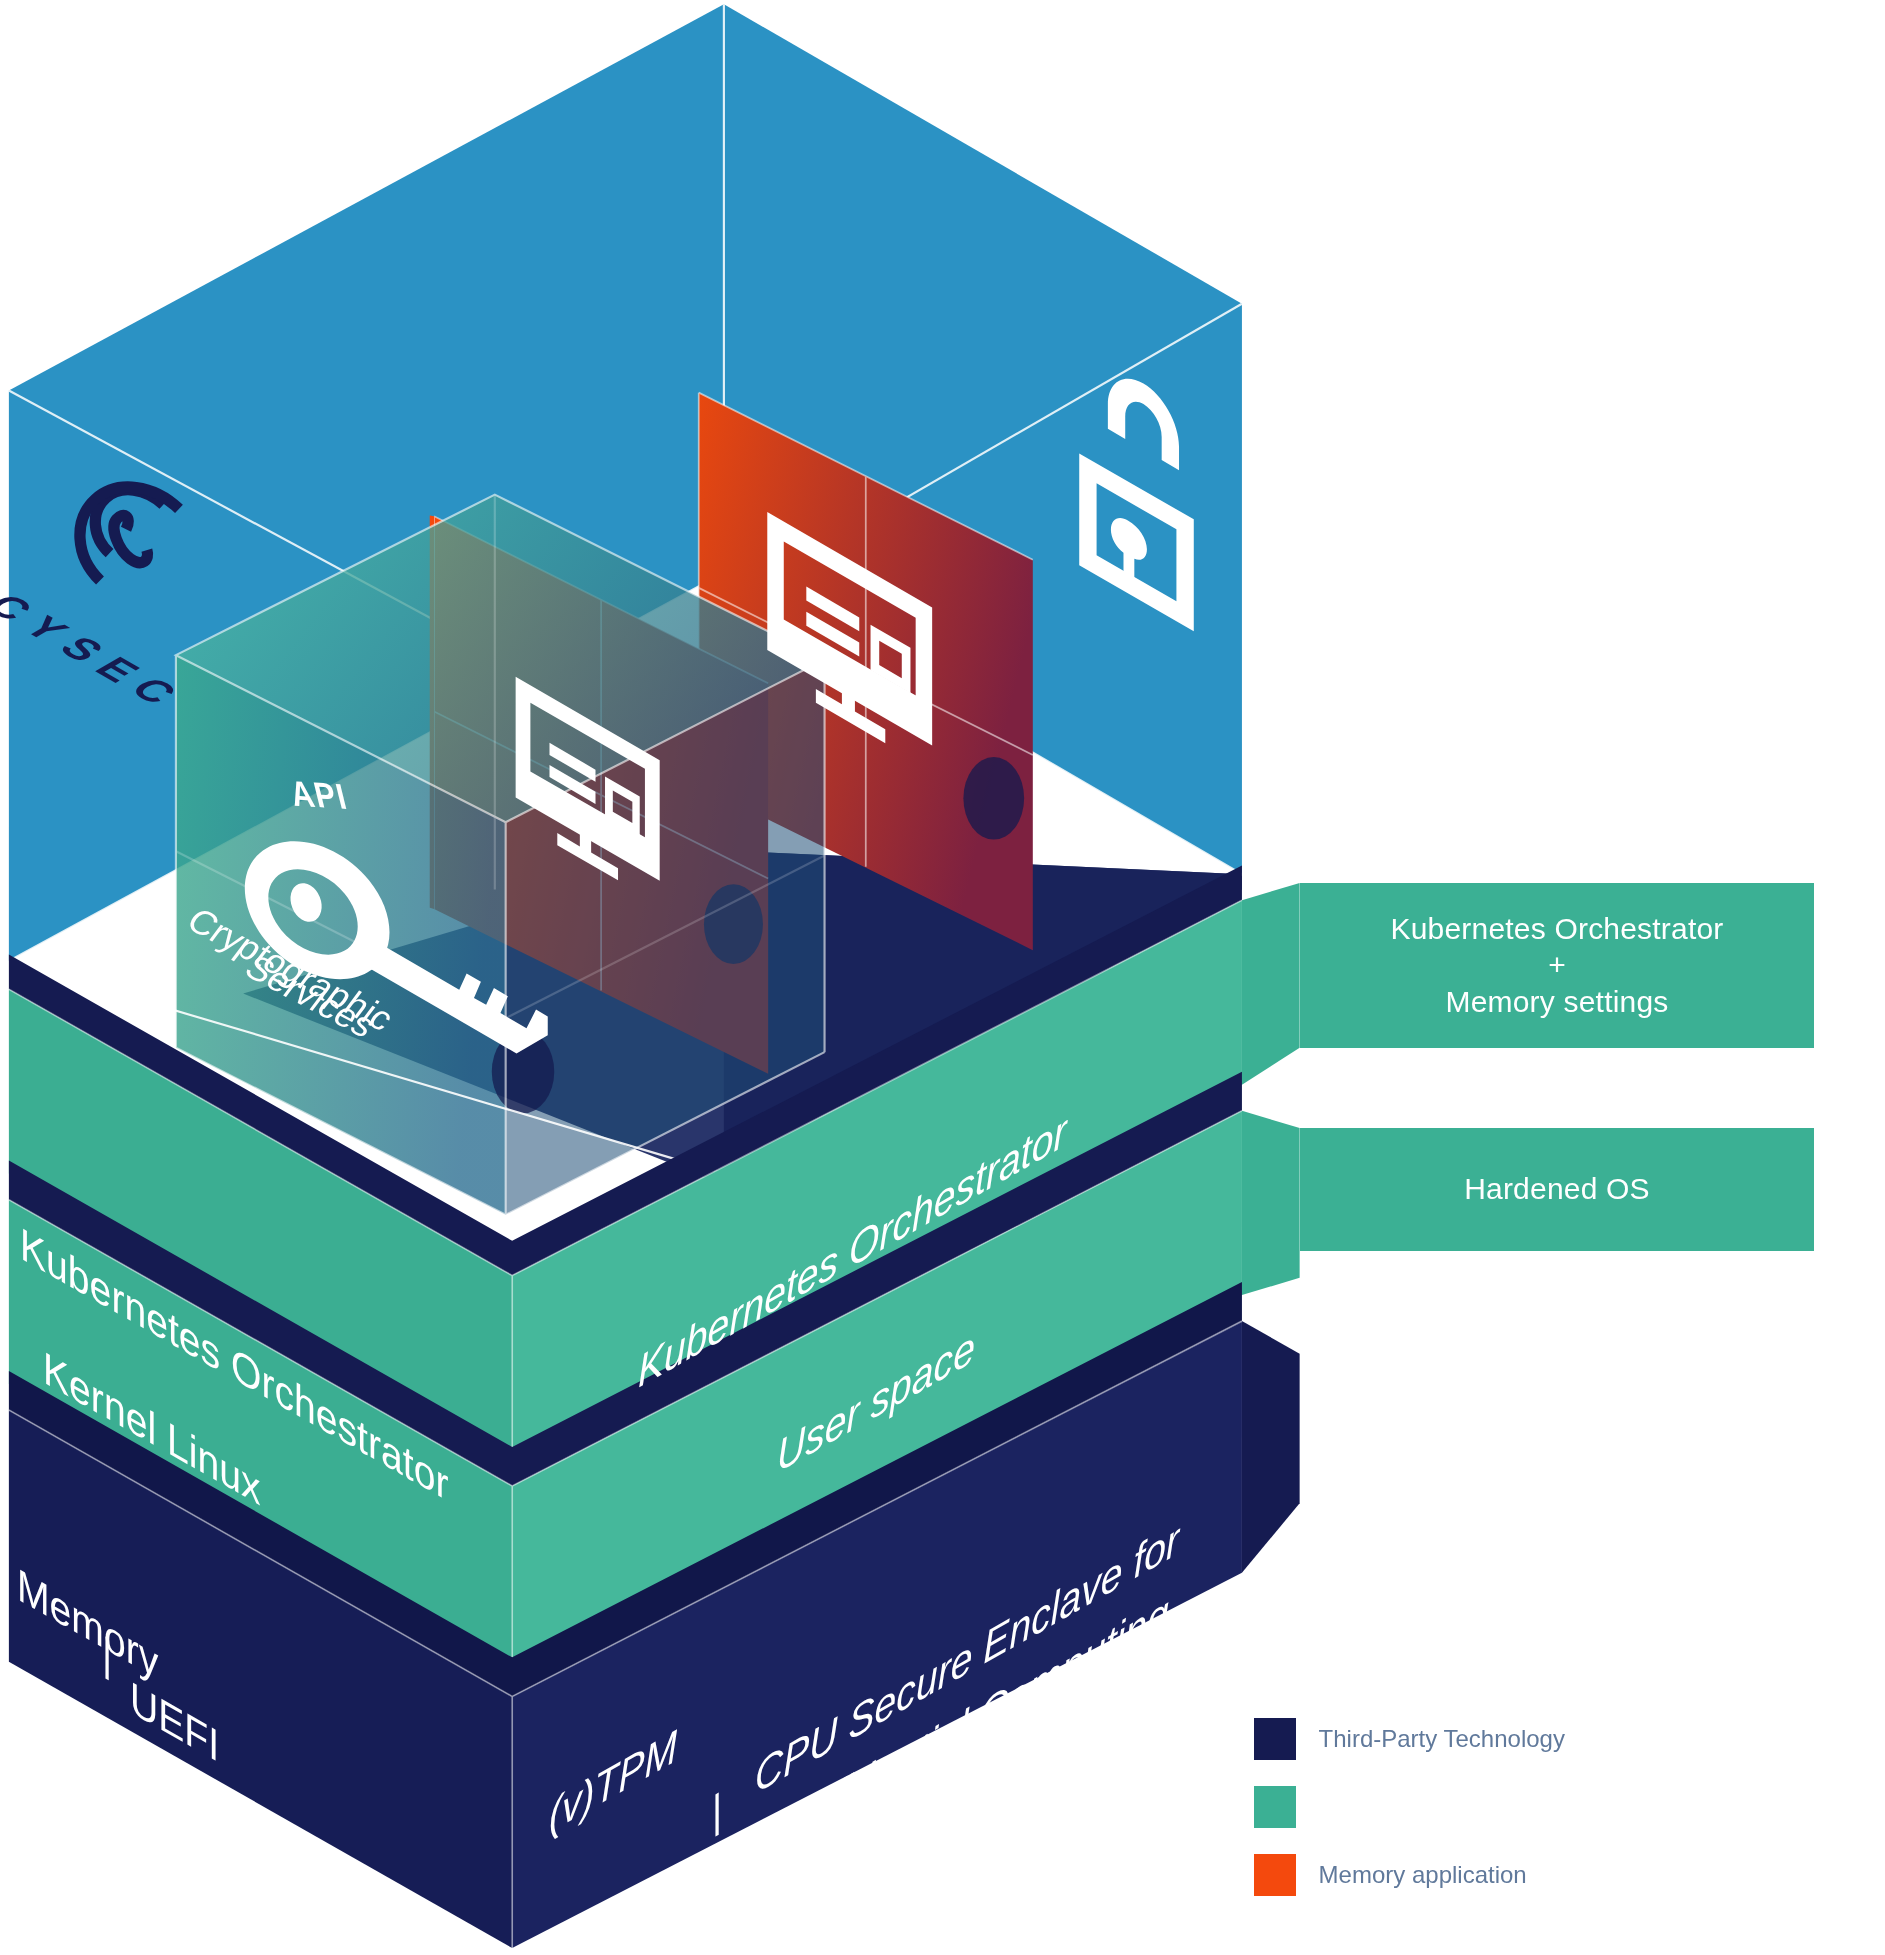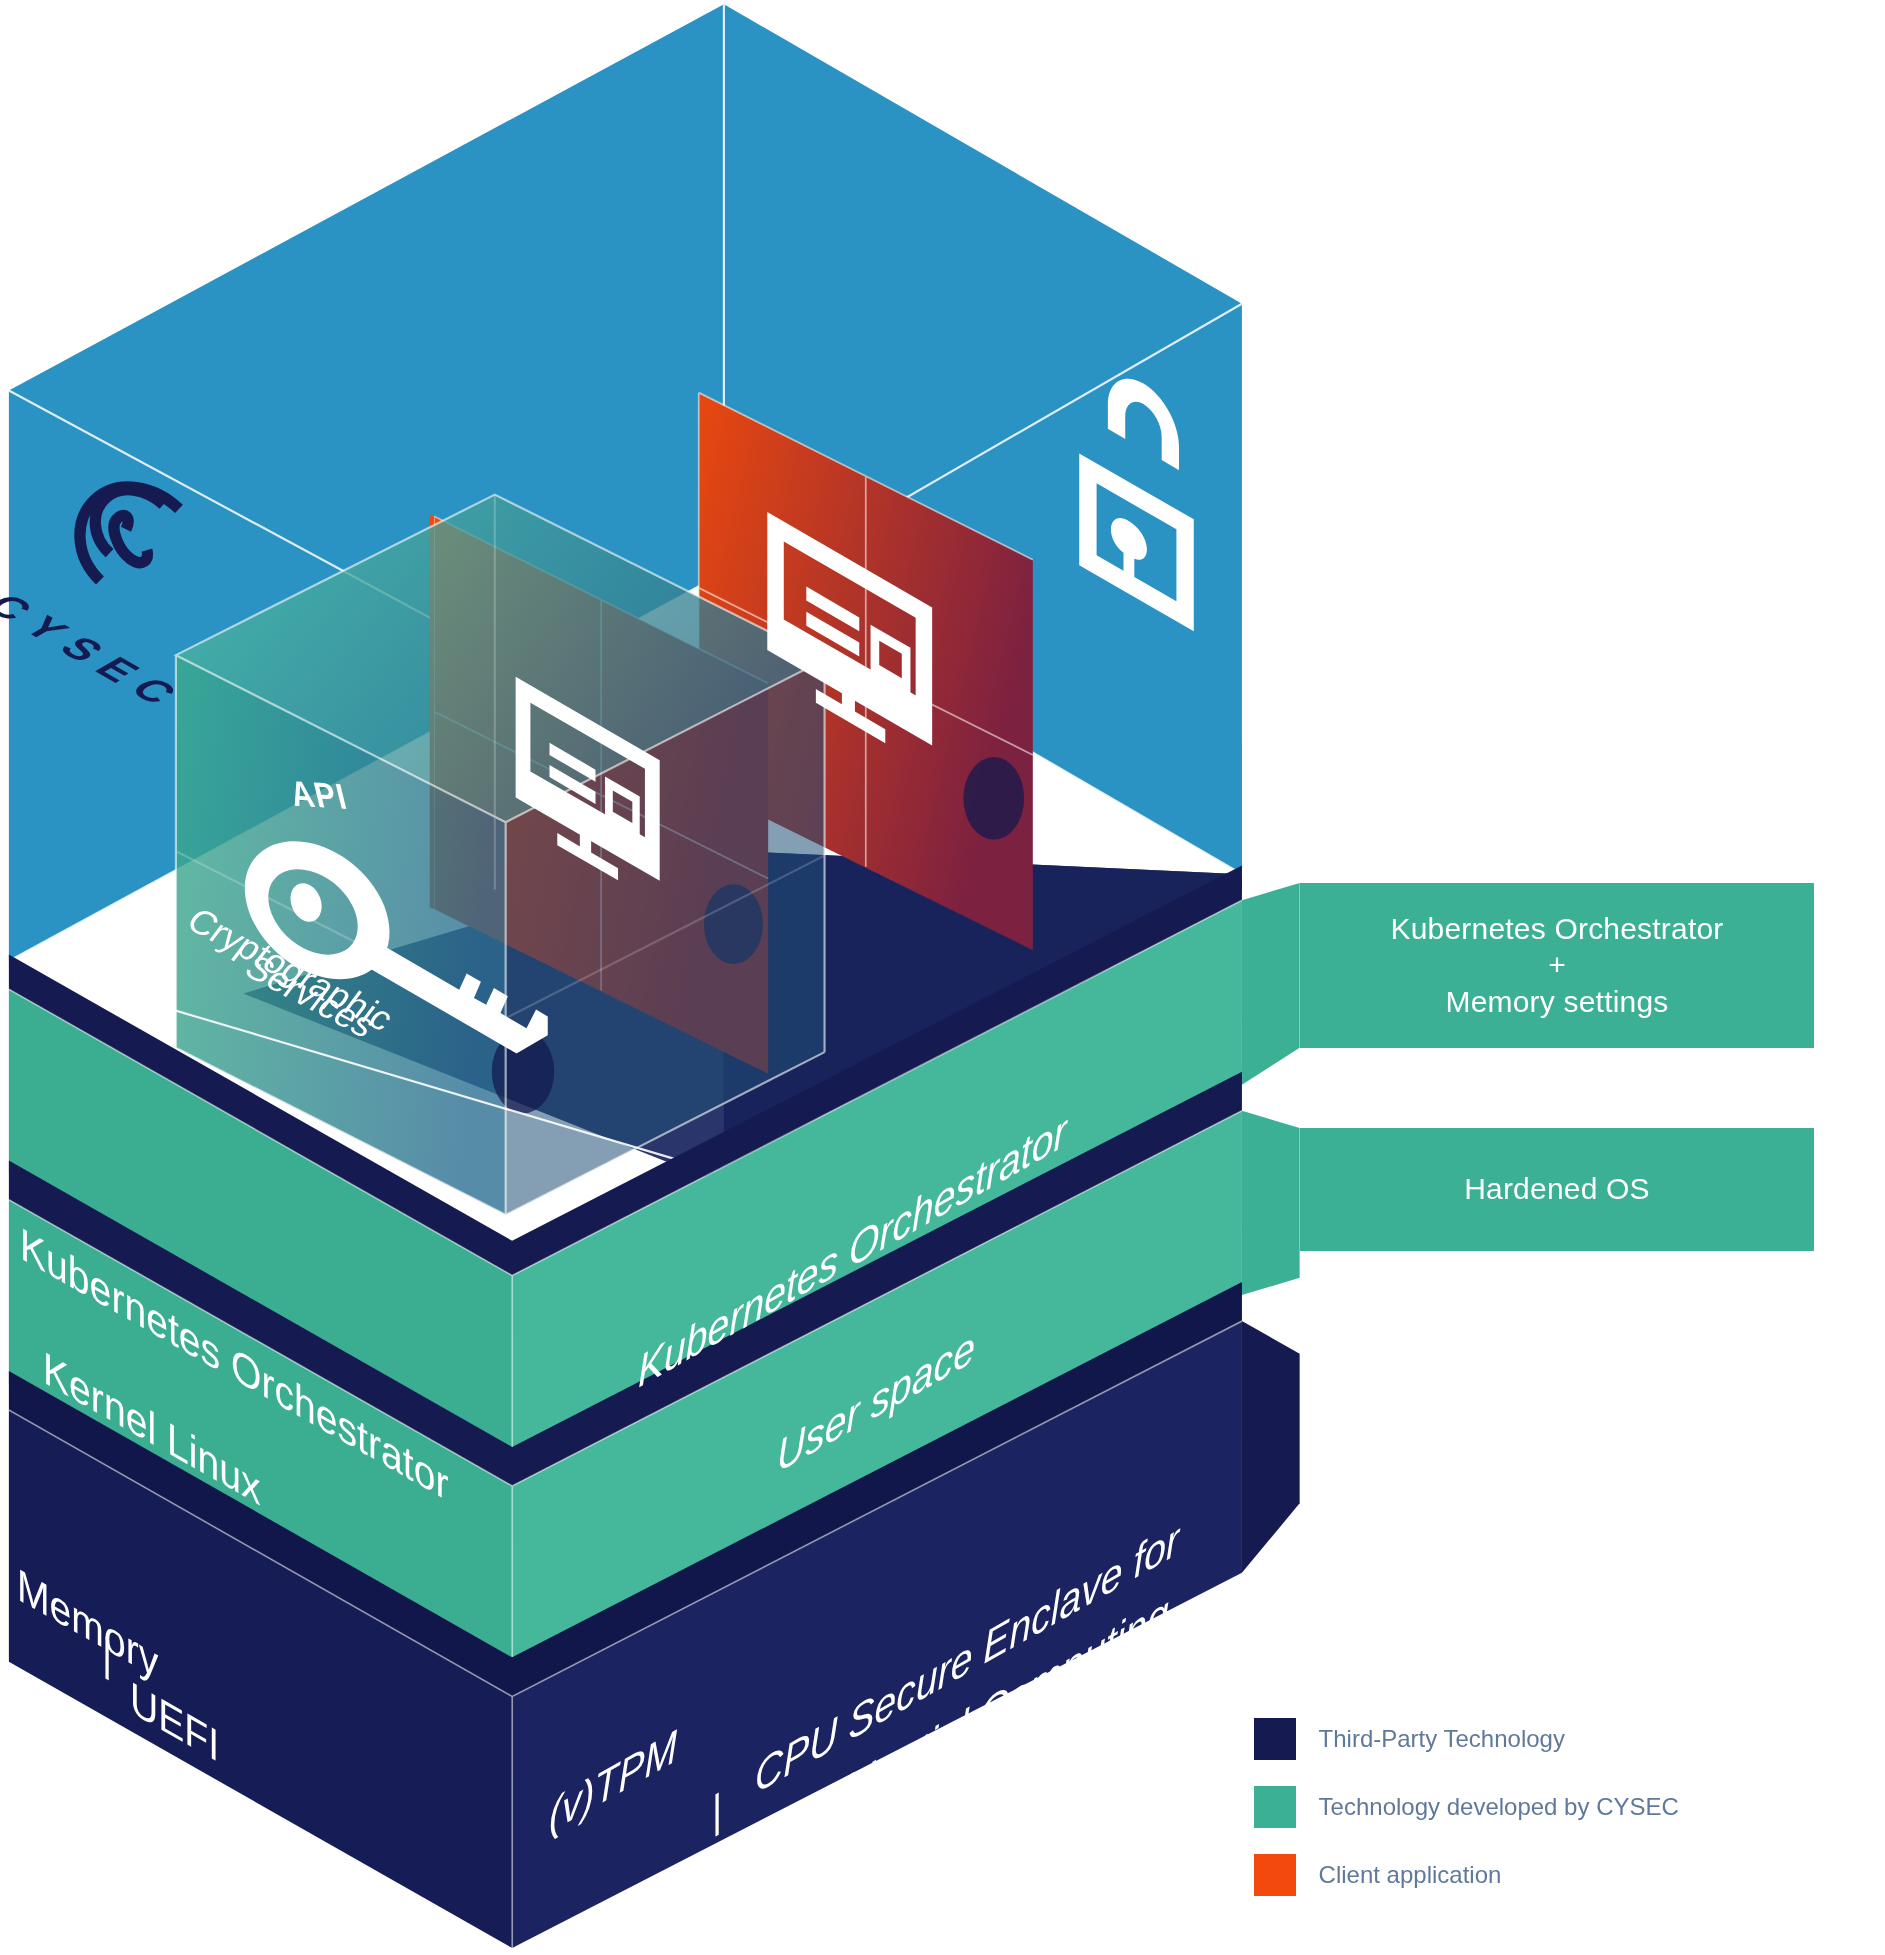--- a/index.html
+++ b/index.html
@@ -301,22 +301,21 @@
   </div>
 
 
   <div id="key-legend">
     <div class="kl-row">
       <span class="kl-sw" style="background:#151b51;"></span>
       <span class="kl-txt">Third-Party Technology</span>
     </div>
     <div class="kl-row">
       <span class="kl-sw" style="background:#3bb094;"></span>
-      <span class="kl-txt">Technology developed by CYSEC</span>
     </div>
     <div class="kl-row">
       <span class="kl-sw" style="background:#f4490d;"></span>
-      <span class="kl-txt">Client application</span>
+      <span class="kl-txt">Memory application</span>
     </div>
   </div>
 
 </div>
 
 
 </body></html>

